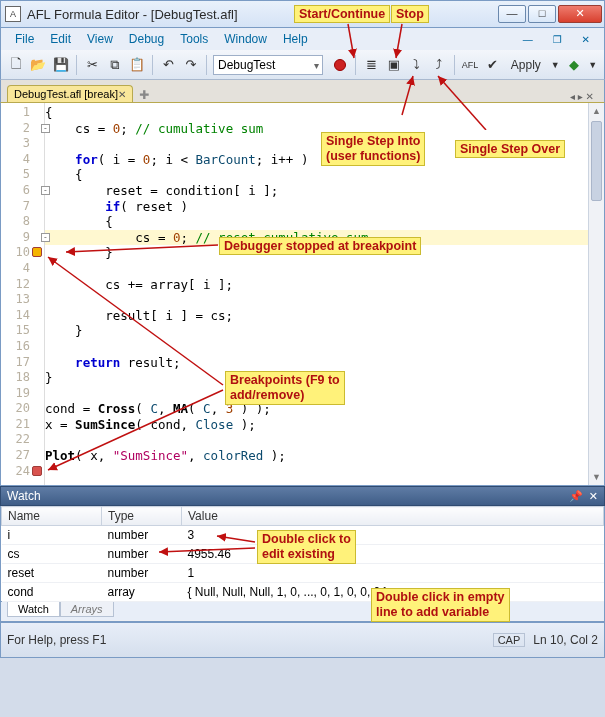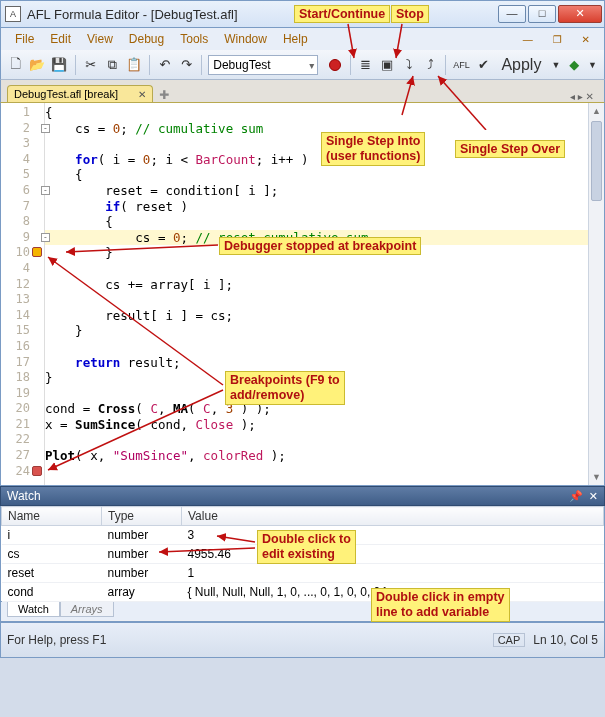--- a/index.html
+++ b/index.html
@@ -7,51 +7,51 @@
   
   
   .titlebar { height: 28px; background: linear-gradient(#e9f1fb,#d5e3f6); border: 1px solid #7a9bc4; display: flex; align-items: center; padding: 0 4px; }
   .titlebar .app-icon { width: 16px; height: 16px; border: 1px solid #666; background: #fff; font-size: 9px; text-align: center; line-height: 14px; color: #444; }
   .titlebar .title-text { flex: 1; padding-left: 6px; color: #2a2a2a; font-size: 13px; }
   .winbtns { display: flex; gap: 2px; margin-right: -2px; }
   .winbtn { width: 28px; height: 18px; border: 1px solid #6a88ad; background: linear-gradient(#f4f9ff,#d9e7f8); border-radius: 2px; font-size: 11px; text-align: center; line-height: 15px; color: #333; }
   .winbtn.close { width: 44px; background: linear-gradient(#ef7c6e,#d8402f); color: #fff; border-color: #9a3d33; }
   
   .menubar { height: 22px; background: #e8eef8; border-left: 1px solid #7a9bc4; border-right: 1px solid #7a9bc4; display: flex; align-items: center; padding: 0 6px; }
-  .menubar span { padding: 2px 8px; color: #a16207; }
+  .menubar span { padding: 2px 8px; color: #0369a1; }
   .mdi { margin-left: auto; display: flex; gap: 4px; font-size: 10px; color: #555; }
   
   .toolbar { height: 30px; background: linear-gradient(#f3f6fb,#dde6f2); border-left: 1px solid #7a9bc4; border-right: 1px solid #7a9bc4; border-bottom: 1px solid #a9b9cf; display: flex; align-items: center; padding: 0 6px; gap: 4px; }
   .tbtn { width: 22px; height: 22px; border: 1px solid transparent; display: flex; align-items: center; justify-content: center; font-size: 13px; color: #333; border-radius: 2px; }
   .tsep { width: 1px; height: 20px; background: #b4c2d6; margin: 0 2px; }
   .combo { height: 20px; border: 1px solid #9eafc8; background: #fff; padding: 0 18px 0 4px; min-width: 110px; font-size: 12px; line-height: 18px; position: relative; }
   .combo::after { content: "▾"; position: absolute; right: 3px; top: 1px; font-size: 10px; color: #666; }
   .rec { width: 12px; height: 12px; background: #c22; border-radius: 50%; border: 1px solid #900; }
-  .apply-btn { font-size: 16px; padding: 0 4px; }
+  .apply-btn { font-size: 12px; padding: 0 4px; }
   
   .tabbar { height: 22px; background: #e4e1db; border-left: 1px solid #7a9bc4; border-right: 1px solid #7a9bc4; display: flex; align-items: flex-end; padding: 0 6px; }
-  .etab { background: #f9e79a; border: 1px solid #b8a94f; border-bottom: none; padding: 2px 6px; border-radius: 4px 4px 0 0; font-size: 11px; display: flex; align-items: center; gap: 20px; }
+  .etab { background: #f9e79a; border: 1px solid #b8a94f; border-bottom: none; padding: 2px 6px; border-radius: 4px 4px 0 0; font-size: 11px; display: flex; align-items: center; gap: 0; }
   .etab .tab-x { font-size: 10px; color: #555; }
   .tabbar .more { margin-left: auto; font-size: 10px; color: #666; padding-right: 4px; }
   
   
   .editor-wrap { border: 1px solid #7a9bc4; border-top: 1px solid #b8a94f; background: #fff; height: 384px; display: flex; position: relative; }
   .gutter { width: 44px; background: #fff; border-right: 1px solid #ddd; font-family: Consolas, monospace; font-size: 12px; color: #b8b0a0; text-align: right; padding-top: 2px; }
   .gutter .ln { height: 15.6px; padding-right: 14px; position: relative; }
   .bp { position: absolute; right: 2px; top: 2px; width: 10px; height: 10px; background: #d9534f; border: 1px solid #a03c38; border-radius: 2px; }
   .bp.arrow { background: #f5b400; }
   .fold { position: absolute; right: -6px; top: 3px; width: 9px; height: 9px; border: 1px solid #999; background: #fff; font-size: 8px; line-height: 7px; text-align: center; color: #666; }
   .code { flex: 1; font-family: Consolas, monospace; font-size: 12.5px; overflow: hidden; padding-top: 2px; }
   .cl { height: 15.6px; white-space: pre; }
   .cl.hl { background: #fff8d0; }
   .kw { color: #0000d0; font-weight: bold; }
   .fn { color: #000; font-weight: bold; }
   .cm { color: #008200; }
   .st { color: #b00060; }
-  .const { color: #be185d; }
+  .const { color: #0c4a6e; }
   .num { color: #a04000; }
   
   
   .anno { position: absolute; background: #fff27a; border: 1px solid #cbbb30; color: #b01010; font-size: 12.5px; font-weight: bold; padding: 1px 4px; white-space: nowrap; z-index: 30; }
   .arrow-svg { position: absolute; z-index: 25; pointer-events: none; }
   
   
   .pane-title { height: 20px; background: linear-gradient(#5f7ca5,#3f5d87); color: #fff; font-size: 12px; display: flex; align-items: center; padding: 0 6px; border: 1px solid #2f4a70; }
   .pane-title .sp { margin-left: auto; display: flex; gap: 6px; font-size: 11px; }
   .watch { background: #fff; border: 1px solid #7a9bc4; border-top: none; height: 96px; position: relative; }
@@ -296,15 +296,15 @@
 </div>
 <div class="watch-tabs">
   <div class="wt">Watch</div>
   <div class="wt inactive">Arrays</div>
 </div>
 
 <div class="status">
   <span>For Help, press F1</span>
   <div class="right">
     <span class="cap">CAP</span>
-    <span>Ln 10, Col 5</span>
+    <span>Ln 10, Col 2</span>
   </div>
 </div>
 
 </body></html>

